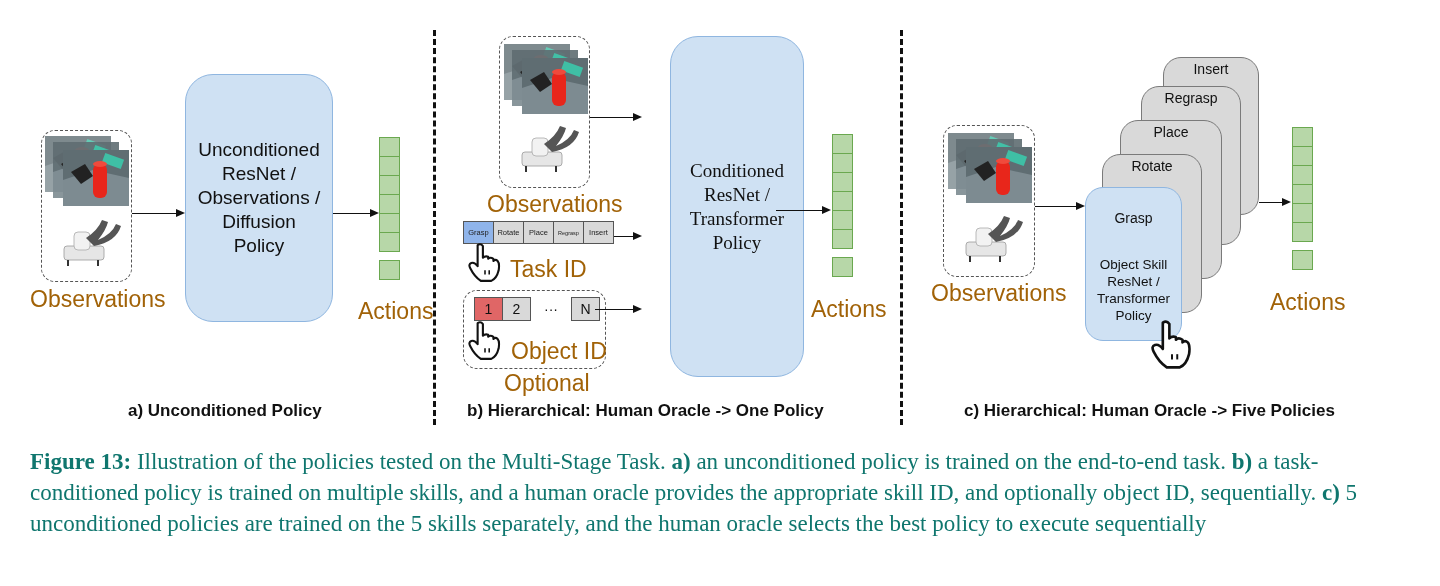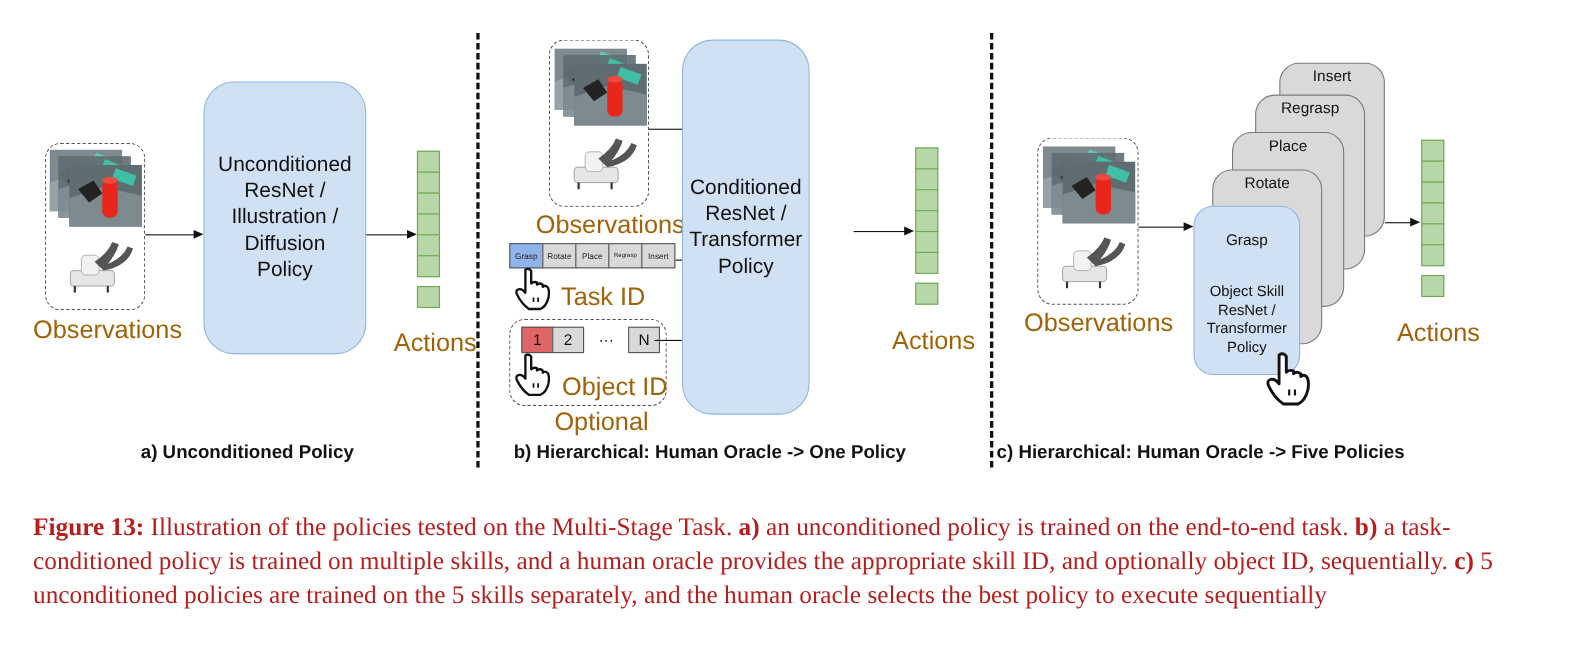--- a/index.html
+++ b/index.html
@@ -11,21 +11,21 @@
   .obs-box { border:1.5px dashed #555; border-radius:14px; box-sizing:border-box; }
   .label { font-size:23px; color:#a16207; white-space:nowrap; }
   .sub-title { font-size:17px; font-weight:bold; color:#111; white-space:nowrap; }
   .vdash { width:0; border-left:3px dashed #111; }
   .act-col { display:flex; flex-direction:column; }
   .act-cell { width:21px; height:20px; background:#b7d7a8; border:1px solid #6aa84f; box-sizing:border-box; margin-top:-1px; }
   .arrow-line { height:0; border-top:1.5px solid #111; }
   .arrow-head { width:0; height:0; border-top:4px solid transparent; border-bottom:4px solid transparent; border-left:9px solid #111; }
   .skill-cell { height:23px; border:1px solid #555; box-sizing:border-box; background:#d9d9d9; display:flex; align-items:center; justify-content:center; font-size:7.5px; color:#222; margin-left:-1px; }
   .obj-cell { height:24px; width:29px; border:1px solid #555; box-sizing:border-box; background:#d9d9d9; display:flex; align-items:center; justify-content:center; font-size:14px; }
-  .caption { left:30px; top:463px; width:1390px; font-family:"Liberation Serif", serif; font-size:23px; line-height:31px; color:#b91c1c; }
+  .caption { left:30px; top:446px; width:1390px; font-family:"Liberation Serif", serif; font-size:23px; line-height:31px; color:#0f766e; }
   .caption b { font-weight:bold; }
 </style>
 </head>
 <body>
 
 <svg width="0" height="0" style="position:absolute">
   <defs>
     <g id="photo-frame">
       <rect x="0" y="0" width="66" height="56" fill="#5f6d72"></rect>
       <polygon points="0,56 0,30 30,20 66,28 66,56" fill="#7d8b91"></polygon>
@@ -61,21 +61,21 @@
   </svg>
   <div class="abs label" style="left:30px;top:286px;">Observations</div>
 
   <div class="abs arrow-line" style="left:132px;top:213px;width:45px;"></div>
   <div class="abs arrow-head" style="left:176px;top:209px;"></div>
 
   <div class="abs blue-box" style="left:185px;top:74px;width:148px;height:248px;">
     <span>
       <div>Unconditioned</div>
       <div>ResNet /</div>
-      <div>Illustration /</div>
+      <div>Observations /</div>
       <div>Diffusion</div>
       <div>Policy</div>
     </span>
   </div>
 
   <div class="abs arrow-line" style="left:333px;top:213px;width:38px;"></div>
   <div class="abs arrow-head" style="left:370px;top:209px;"></div>
 
   <div class="abs act-col" style="left:379px;top:138px;">
     <div class="act-cell"></div>
@@ -129,21 +129,21 @@
     <div class="obj-cell">N</div>
   </div>
   <div class="abs arrow-line" style="left:595px;top:309px;width:39px;"></div>
   <div class="abs arrow-head" style="left:633px;top:305px;"></div>
   <svg class="abs" style="left:468px;top:321px;" width="34" height="40" viewBox="0 0 32 38">
       <use href="#hand-cursor"></use>
     </svg>
   <div class="abs label" style="left:511px;top:338px;">Object ID</div>
   <div class="abs label" style="left:504px;top:370px;text-align:center;">Optional</div>
 
-  <div class="abs blue-box" style="left:620px;top:36px;width:116px;height:341px;">
+  <div class="abs blue-box" style="left:670px;top:36px;width:134px;height:341px;font-family:Liberation Serif, serif;">
     <span>
       <div>Conditioned</div>
       <div>ResNet /</div>
       <div>Transformer</div>
       <div>Policy</div>
     </span>
   </div>
 
   <div class="abs arrow-line" style="left:776px;top:210px;width:47px;"></div>
   <div class="abs arrow-head" style="left:822px;top:206px;"></div>
@@ -203,18 +203,18 @@
     <div class="act-cell"></div>
     <div class="act-cell"></div>
     <div class="act-cell"></div>
     <div class="act-cell"></div>
     <div class="act-cell"></div>
     <div class="act-cell"></div>
     <div class="act-cell" style="margin-top:8px;"></div>
   </div>
   <div class="abs label" style="left:1270px;top:289px;">Actions</div>
 
-  <div class="abs sub-title" style="left:906px;top:401px;">c) Hierarchical: Human Oracle -&gt; Five Policies</div>
+  <div class="abs sub-title" style="left:964px;top:401px;">c) Hierarchical: Human Oracle -&gt; Five Policies</div>
 </div>
 
 <div class="abs caption">
   <b>Figure 13:</b><span> Illustration of the policies tested on the Multi-Stage Task. </span><b>a)</b><span> an unconditioned policy is trained on the end-to-end task. </span><b>b)</b><span> a task-conditioned policy is trained on multiple skills, and a human oracle provides the appropriate skill ID, and optionally object ID, sequentially. </span><b>c)</b><span> 5 unconditioned policies are trained on the 5 skills separately, and the human oracle selects the best policy to execute sequentially</span>
 </div>
 
 </body></html>

